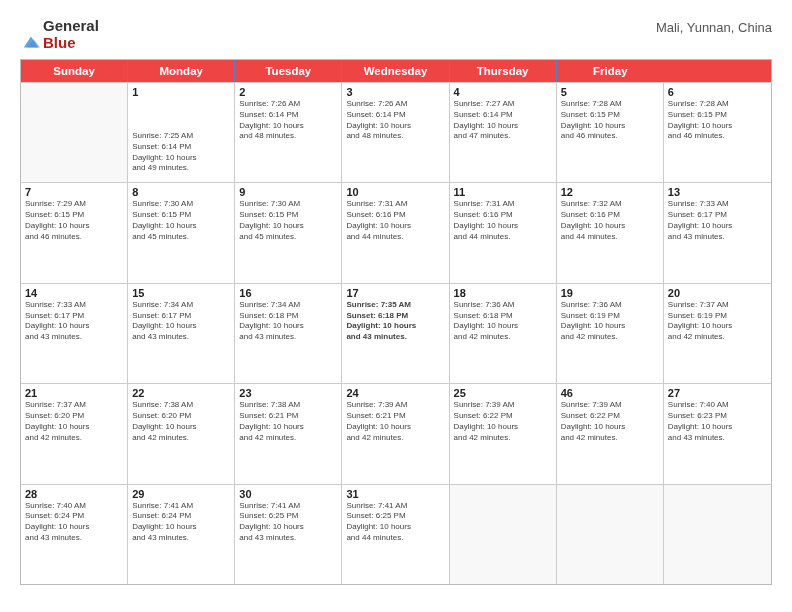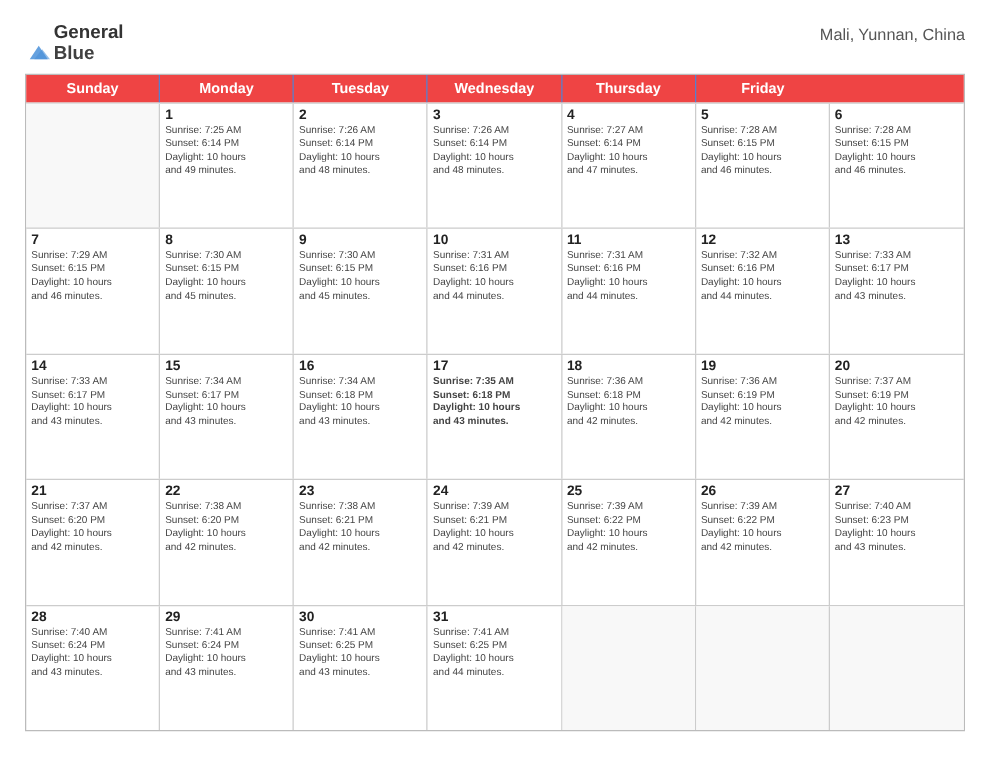--- a/index.html
+++ b/index.html
@@ -106,21 +106,21 @@
 
 <div class="page">
   <div class="header">
     <div class="logo">
       <svg class="logo-icon" viewBox="0 0 20 20">
         <polygon points="2,16 10,4 18,16" fill="#4a90d9" opacity="0.85"></polygon>
         <polygon points="6,16 13,7 20,16" fill="#4a90d9" opacity="0.6"></polygon>
       </svg>
       <div style="display:flex;flex-direction:column;line-height:1.1;margin-left:3px;">
         <span style="font-size:15px;font-weight:bold;color:#333;">General</span>
-        <span style="font-size:15px;font-weight:bold;color:#404040;">Blue</span>
+        <span style="font-size:15px;font-weight:bold;color:#b91c1c;">Blue</span>
       </div>
     </div>
     <div class="title-block">
       <div class="location">Mali, Yunnan, China</div>
     </div>
   </div>
 
   <div class="calendar">
     <div class="cal-header" id="cal-header">
         <div class="cal-header-cell">Sunday</div>
@@ -128,21 +128,21 @@
         <div class="cal-header-cell">Tuesday</div>
         <div class="cal-header-cell">Wednesday</div>
         <div class="cal-header-cell">Thursday</div>
         <div class="cal-header-cell">Friday</div>
       </div>
     <div class="cal-body" id="cal-body">
         <div class="cal-row">
           <div class="cal-cell empty"></div>
           <div class="cal-cell">
             <div class="day-number">1</div>
-            <div class="day-info" style="white-space: pre-line;">Sunrise: 7:25 AM
+            <div class="day-info" style="white-space: pre-line; margin-top: 32px;">Sunrise: 7:25 AM
 Sunset: 6:14 PM
 Daylight: 10 hours
 and 49 minutes.</div>
           </div>
           <div class="cal-cell">
             <div class="day-number">2</div>
             <div class="day-info" style="white-space: pre-line;">Sunrise: 7:26 AM
 Sunset: 6:14 PM
 Daylight: 10 hours
 and 48 minutes.</div>
@@ -308,21 +308,21 @@
 and 42 minutes.</div>
           </div>
           <div class="cal-cell">
             <div class="day-number">25</div>
             <div class="day-info" style="white-space: pre-line;">Sunrise: 7:39 AM
 Sunset: 6:22 PM
 Daylight: 10 hours
 and 42 minutes.</div>
           </div>
           <div class="cal-cell">
-            <div class="day-number">26</div>
+            <div class="day-number">46</div>
             <div class="day-info" style="white-space: pre-line;">Sunrise: 7:39 AM
 Sunset: 6:22 PM
 Daylight: 10 hours
 and 42 minutes.</div>
           </div>
           <div class="cal-cell">
             <div class="day-number">27</div>
             <div class="day-info" style="white-space: pre-line;">Sunrise: 7:40 AM
 Sunset: 6:23 PM
 Daylight: 10 hours

